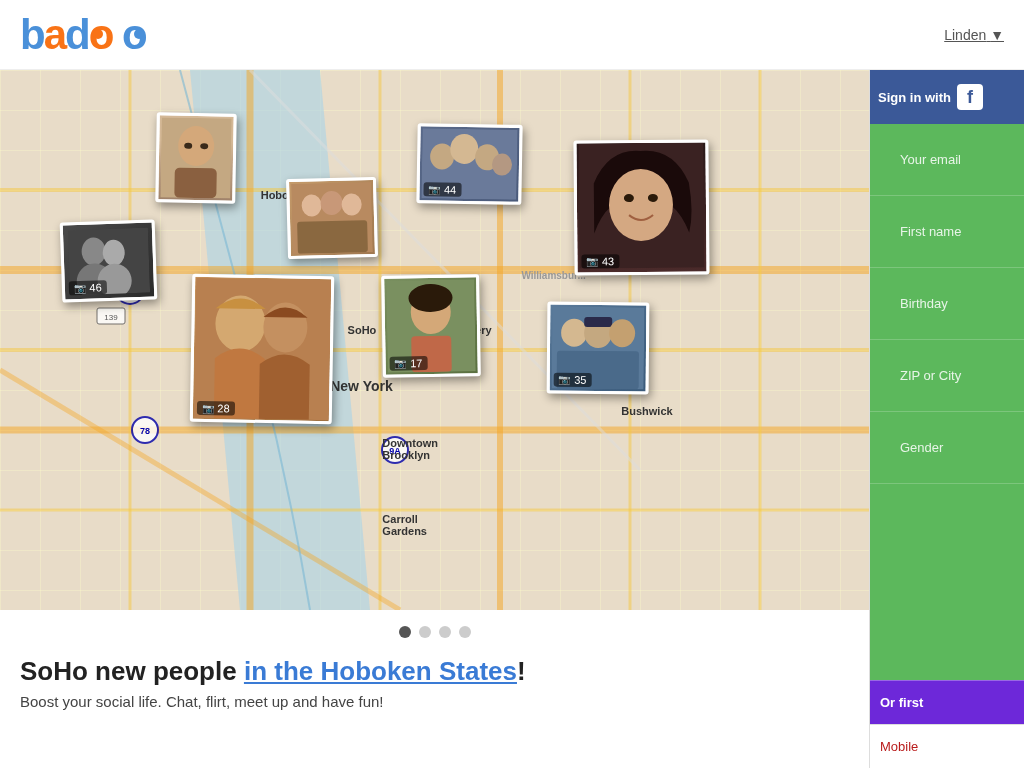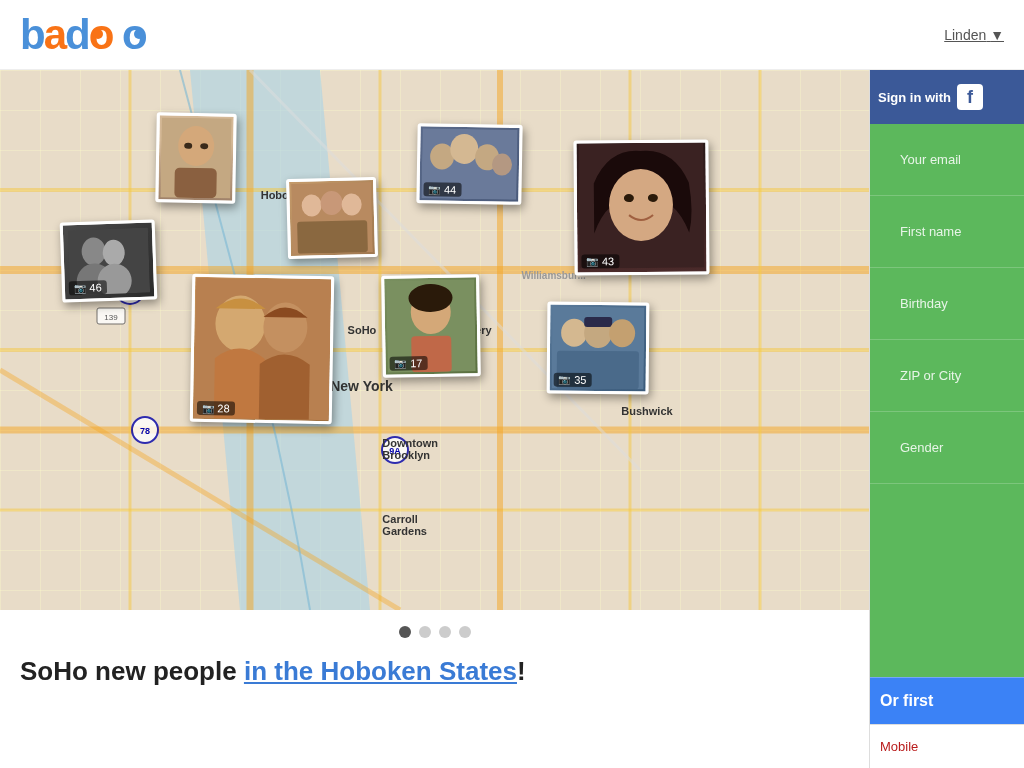--- a/index.html
+++ b/index.html
@@ -201,24 +201,24 @@
       color: #4c1d95;
       font-size: 13px;
       padding: 28px 10px;
       cursor: pointer;
       margin-left: 20px;
     }
     .form-field input::placeholder { color: rgba(255,255,255,0.85); }
 
     
     #or-first {
-      background: #3b82f6;
+      background: #6d28d9;
       padding: 14px 10px;
       color: #fff;
-      font-size: 16px;
+      font-size: 13px;
       font-weight: bold;
       border-top: 1px solid rgba(255,255,255,0.3);
     }
 
     
     #mobile-section {
       background: #fff;
       padding: 14px 10px;
       font-size: 13px;
       color: #b91c1c;
@@ -452,20 +452,21 @@
       <div class="dot active"></div>
       <div class="dot"></div>
       <div class="dot"></div>
       <div class="dot"></div>
     </div>
 
     <div id="bottom-text">
       <div class="headline">
         <span>SoHo new people </span><a class="headline-link">in the Hoboken States</a><span>!</span>
       </div>
+      <div class="subtext">Boost your social life. Chat, flirt, meet up and have fun!</div>
     </div>
 
   </div>
 
   <div id="right-panel">
 
     <div id="fb-signin">
       <span>Sign in with</span>
       <div class="fb-icon">
         <span>f</span>

